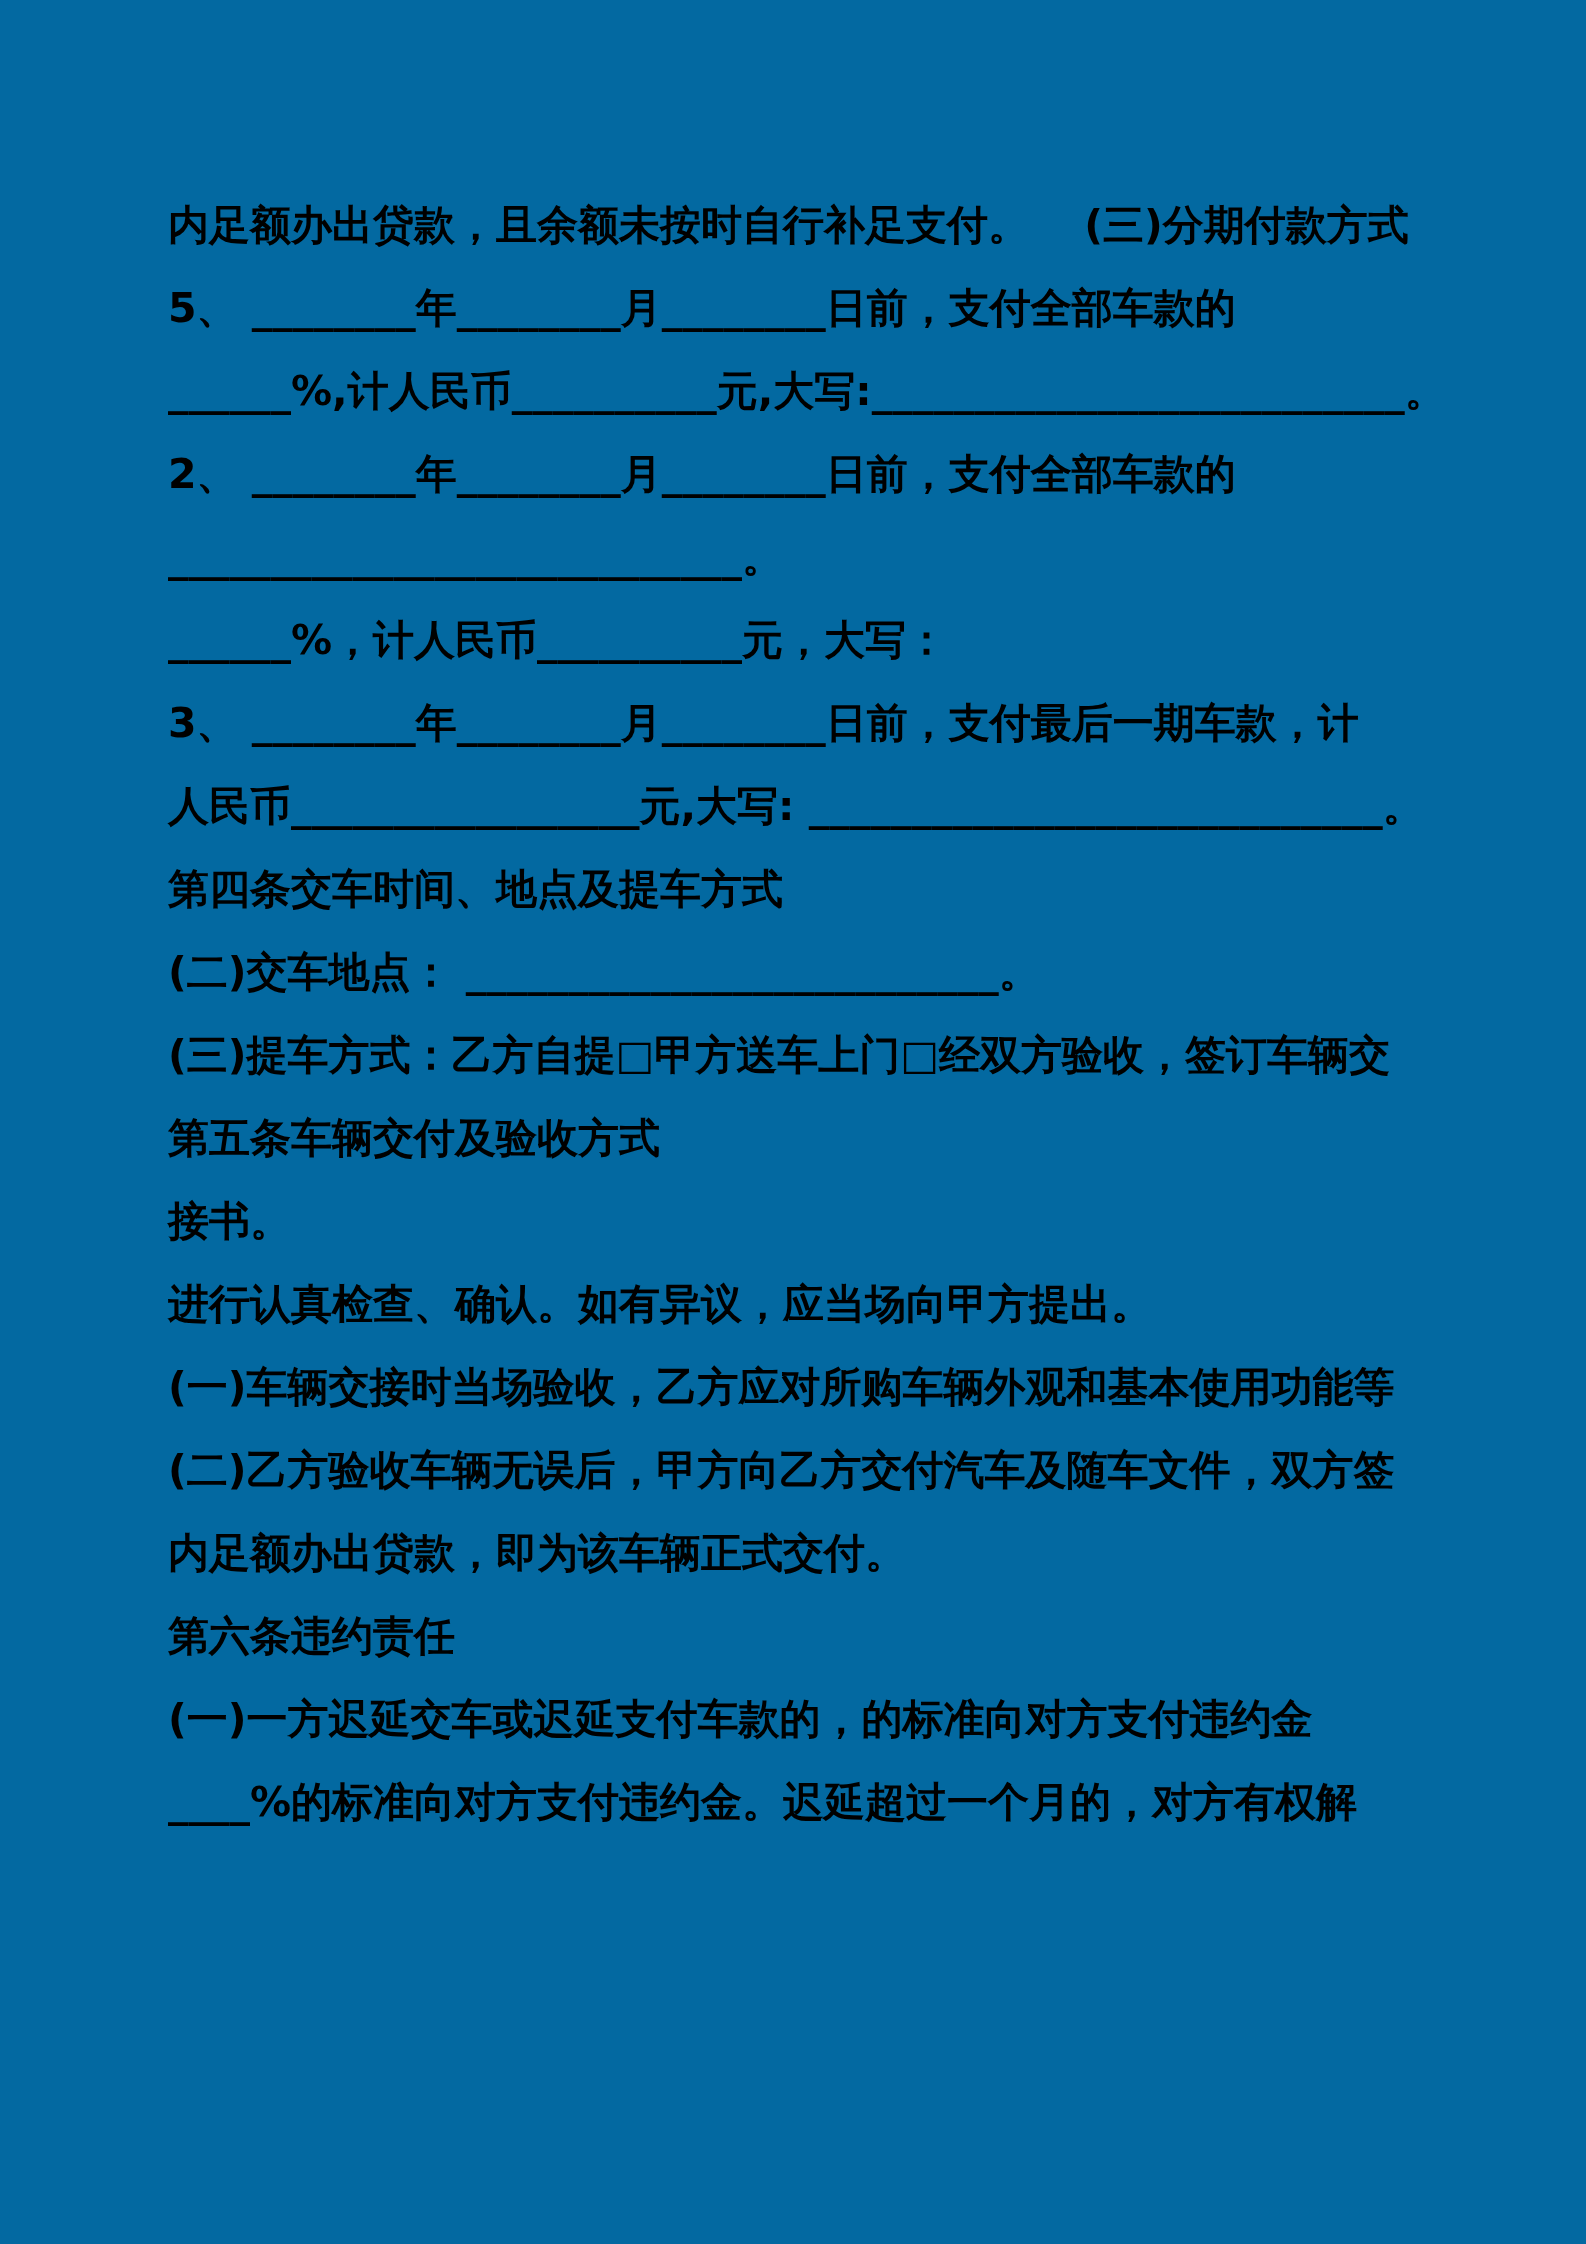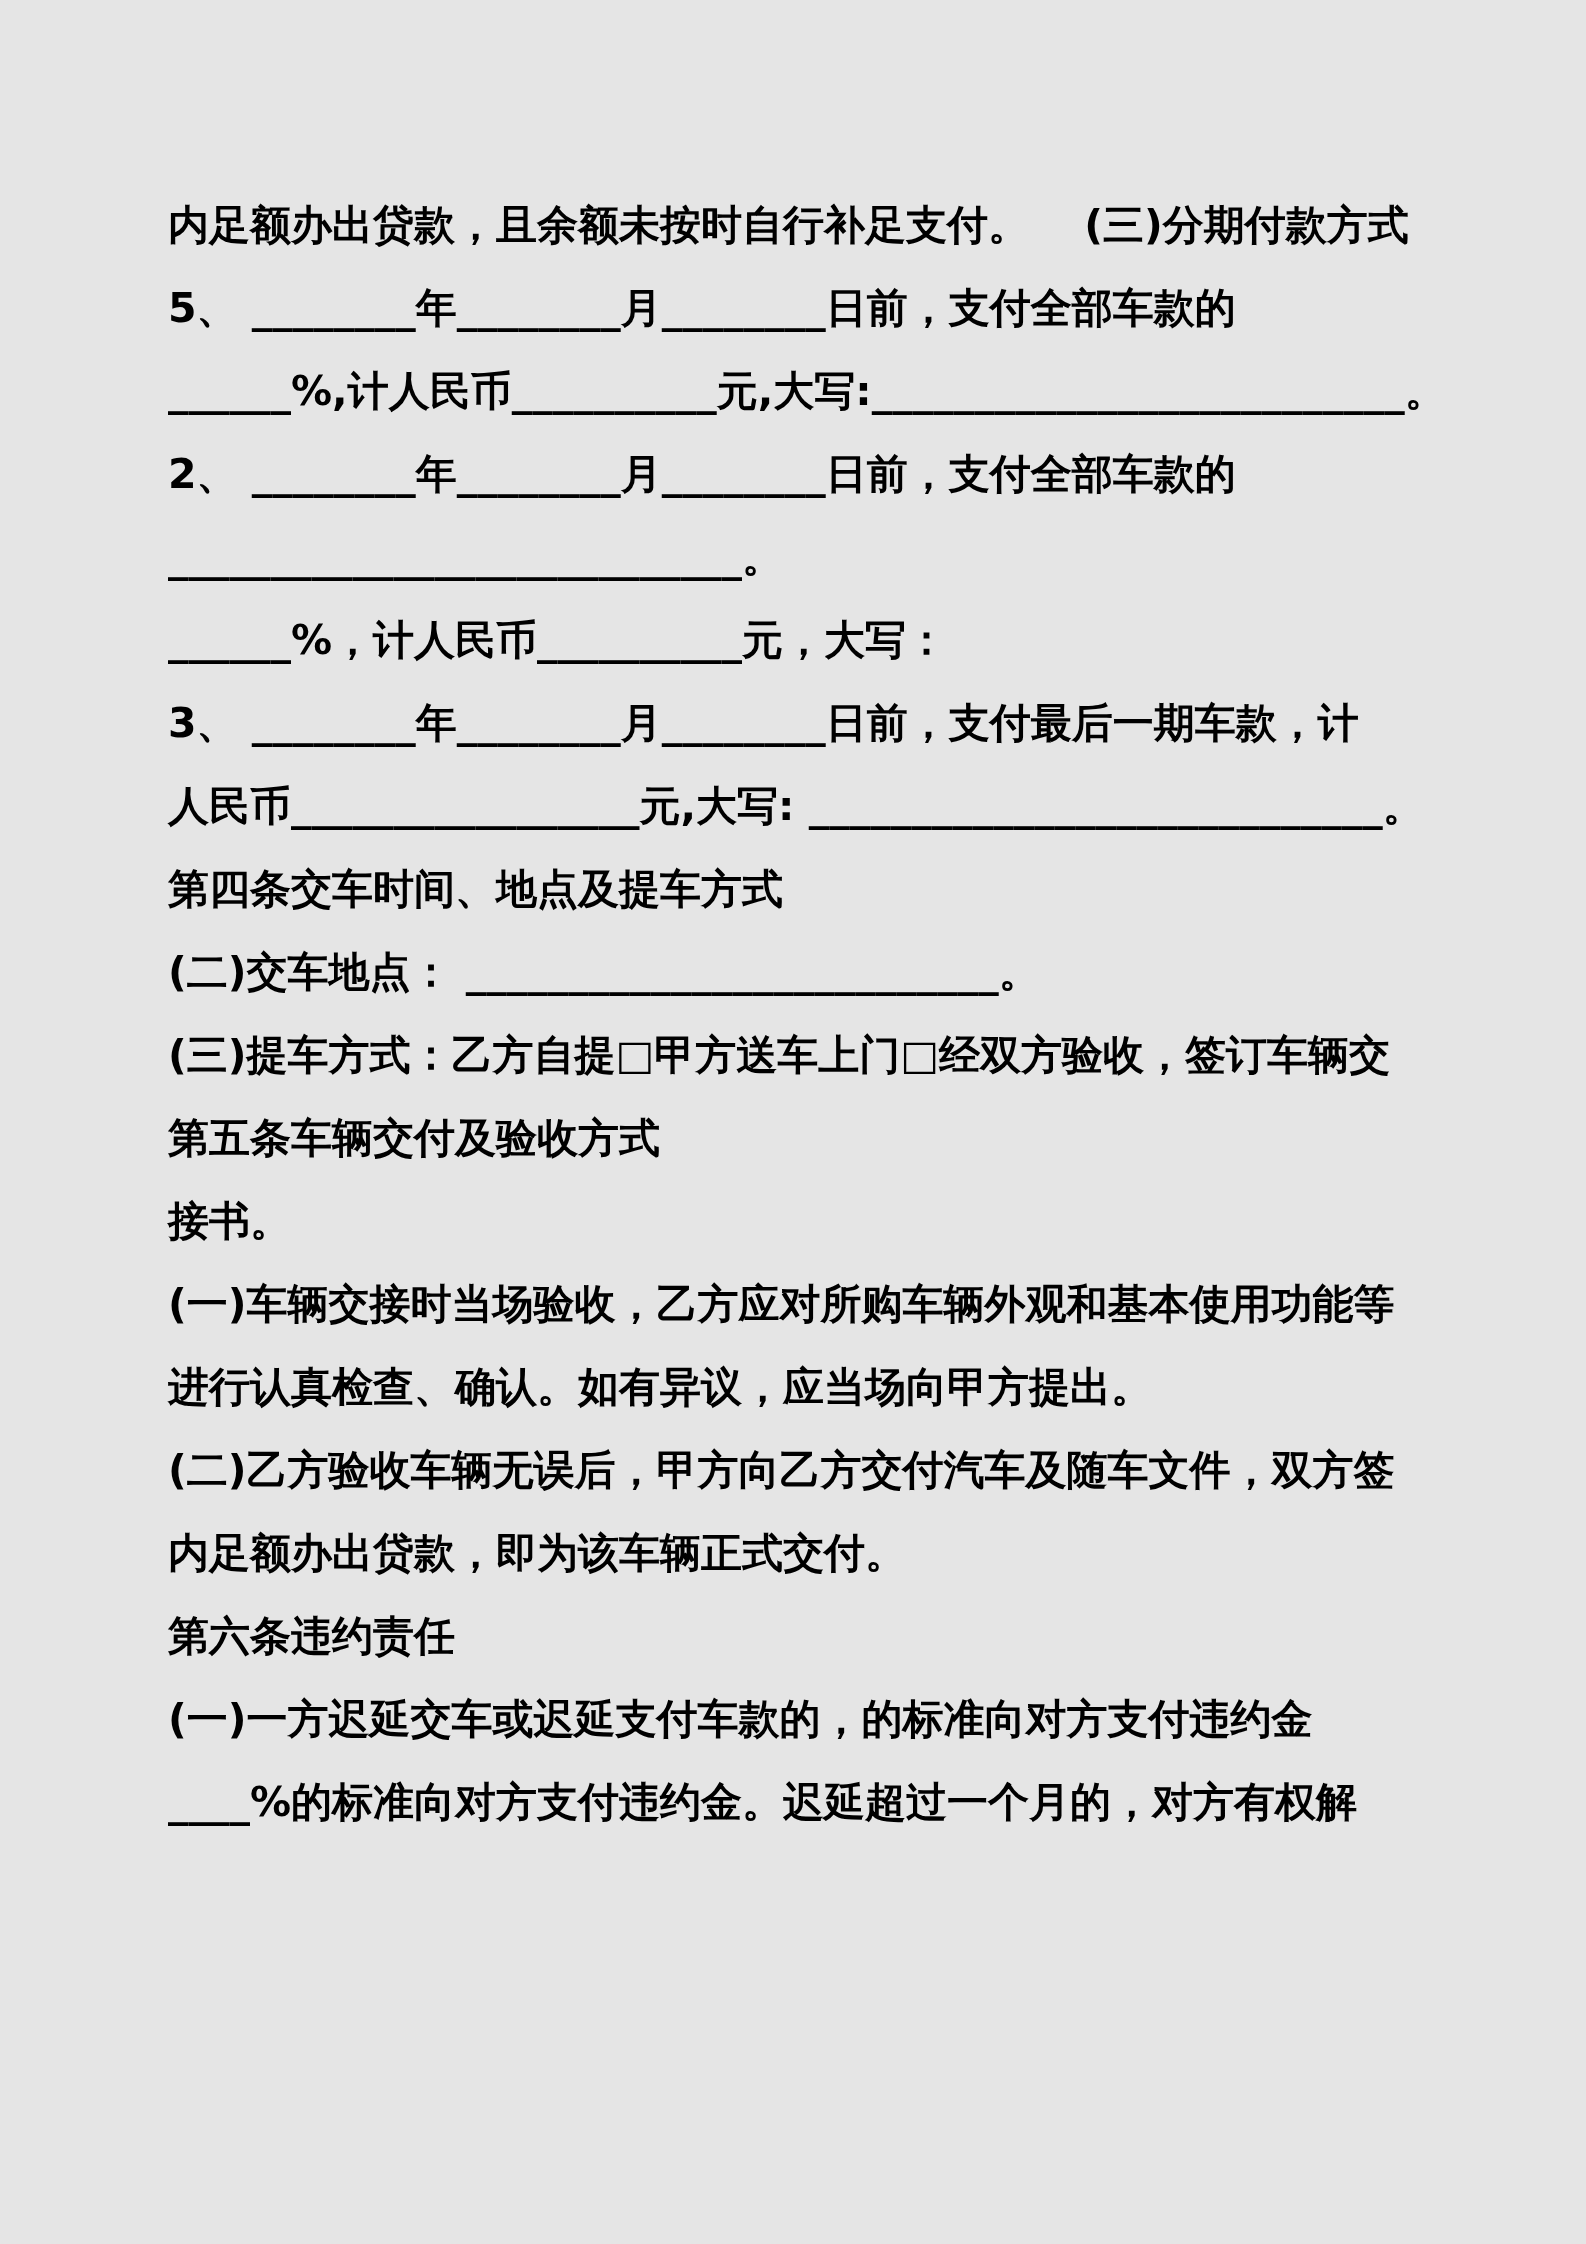--- a/index.html
+++ b/index.html
@@ -13,21 +13,21 @@
     position: relative;
     overflow: hidden;
     font-family: "DejaVu Sans", "Liberation Sans", sans-serif;
   }
   .page {
     position: absolute;
     left: 0;
     top: 0;
     width: 1586px;
     height: 2244px;
-    background: #e5e5e5;
+    background: #0369a1;
   }
   .textblock {
     position: absolute;
     left: 168px;
     top: 184px;
     width: 1280px;
     color: #000000;
     font-size: 41px;
     font-weight: 700;
   }
@@ -49,21 +49,21 @@
     <div class="line">2、 ________年________月________日前，支付全部车款的</div>
     <div class="line">____________________________。</div>
     <div class="line">______%，计人民币__________元，大写：</div>
     <div class="line">3、 ________年________月________日前，支付最后一期车款，计</div>
     <div class="line">人民币_________________元,大写: ____________________________。</div>
     <div class="line">第四条交车时间、地点及提车方式</div>
     <div class="line">(二)交车地点： __________________________。</div>
     <div class="line">(三)提车方式：乙方自提□甲方送车上门□经双方验收，签订车辆交</div>
     <div class="line">第五条车辆交付及验收方式</div>
     <div class="line">接书。</div>
+    <div class="line">进行认真检查、确认。如有异议，应当场向甲方提出。</div>
     <div class="line">(一)车辆交接时当场验收，乙方应对所购车辆外观和基本使用功能等</div>
-    <div class="line">进行认真检查、确认。如有异议，应当场向甲方提出。</div>
     <div class="line">(二)乙方验收车辆无误后，甲方向乙方交付汽车及随车文件，双方签</div>
     <div class="line">内足额办出贷款，即为该车辆正式交付。</div>
     <div class="line">第六条违约责任</div>
     <div class="line">(一)一方迟延交车或迟延支付车款的，的标准向对方支付违约金</div>
     <div class="line">____%的标准向对方支付违约金。迟延超过一个月的，对方有权解</div>
   </div>
 </div>
 
 </body></html>

